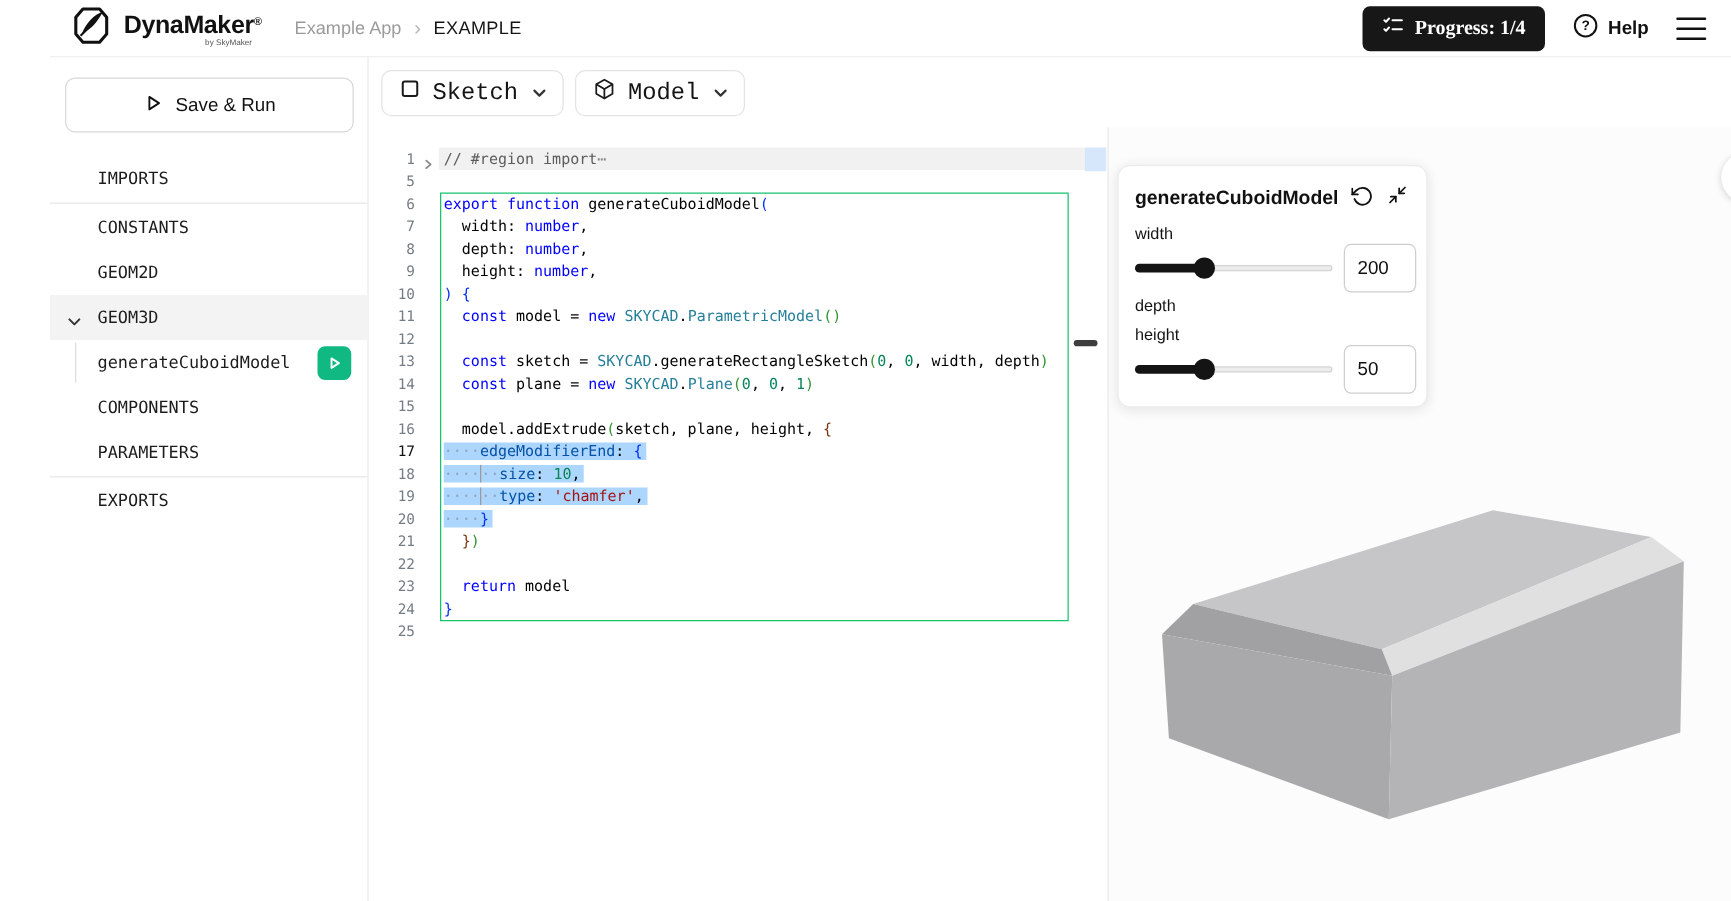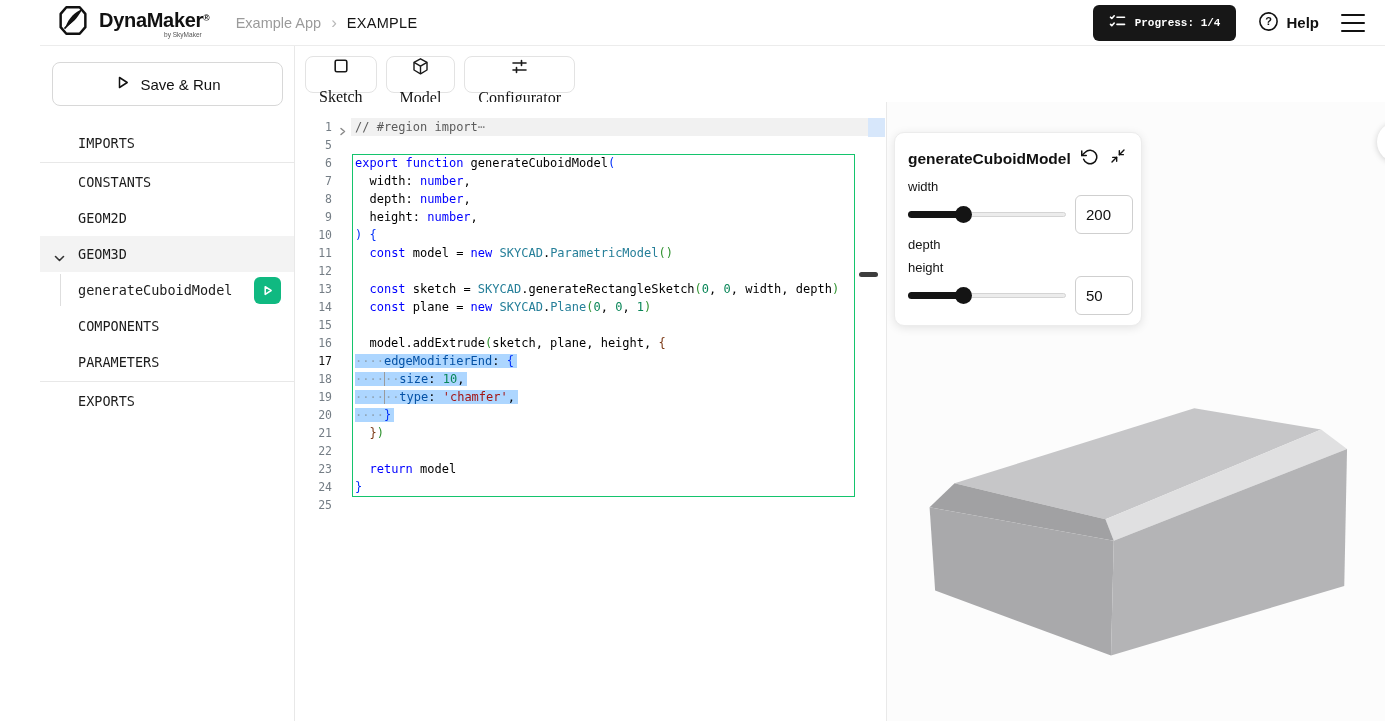--- a/index.html
+++ b/index.html
@@ -15,21 +15,21 @@
   .logo-title { font-size:20px; font-weight:800; letter-spacing:-0.3px; color:#111; }
   .logo-reg { font-size:9px; font-weight:700; vertical-align:super; }
   .logo-sub { position:absolute; right:8px; bottom:-6px; font-size:6.5px; color:#555; }
   .crumb { display:flex; align-items:center; gap:10px; margin-left:26px; font-size:14.5px; }
   .crumb-app { color:#9b9b9b; cursor:pointer; }
   .crumb-sep { color:#b9b9b9; font-size:17px; line-height:1; }
   .crumb-page { color:#141414; letter-spacing:0.3px; }
   .header-right { margin-left:auto; display:flex; align-items:center; gap:22px; }
   .progress-btn { display:flex; align-items:center; gap:9px; height:36px; padding:0 16px;
                   background:var(--progbg,#171717); color:#fff; border:none; border-radius:6px;
-                  font-size:11px; font-weight:700; font-family:Liberation Mono, monospace; cursor:pointer; }
+                  font-size:16px; font-weight:700; font-family:Liberation Serif, serif; cursor:pointer; }
   .help-btn { display:flex; align-items:center; gap:7px; background:none; border:none;
               font-size:15px; font-weight:700; font-family:inherit; color:#111; cursor:pointer; }
   .hamburger { width:24px; height:18px; display:flex; flex-direction:column; justify-content:space-between;
                background:none; border:none; cursor:pointer; margin-right:6px; }
   .hamburger span { display:block; height:2px; background:#111; border-radius:1px; }
 
   
   .body-row { flex:1; display:flex; min-height:0; }
   aside { width:255px; flex:none; border-right:1px solid #e8e8e8; background:#fff; padding-top:16px; }
   .run-btn { display:flex; align-items:center; justify-content:center; gap:9px; width:231px; height:44px;
@@ -44,21 +44,21 @@
                       width:1px; background:#dedede; }
   .sb-runbtn { position:absolute; right:13px; width:27px; height:27px; border-radius:6px;
                background:var(--accent,#10b981); border:none; display:flex; align-items:center;
                justify-content:center; cursor:pointer; }
   .sb-divider { height:1px; background:#e8e8e8; margin:1px 0; }
 
   .main { flex:1; display:flex; flex-direction:column; min-width:0; }
   .toolbar { height:56px; flex:none; display:flex; align-items:center; gap:9px; padding-left:10px; background:#fff; }
   .tb-btn { height:37px; display:flex; align-items:center; gap:9px; padding:0 13px;
             background:#fff; border:1px solid #e3e3e3; border-radius:8px;
-            font-size:16px; font-weight:500; font-family:Liberation Serif, serif; color:#141414; cursor:pointer;flex-direction:column; }
+            font-size:19px; font-weight:500; font-family:Liberation Mono, monospace; color:#141414; cursor:pointer; }
   .tb-btn .chev { margin-left:3px; display:flex; }
 
   .content-row { flex:1; display:flex; min-height:0; }
 
   
   .editor { position:relative; width:591px; flex:none; background:#fff; cursor:text; }
   .lines { position:absolute; inset:0; padding-top:16px; z-index:1; }
   .code-row { position:relative; height:18px; line-height:18px;
               font-family:"DejaVu Sans Mono", monospace; font-size:12px; white-space:pre; }
   .row-bg { position:absolute; left:56px; top:0; width:517px; height:18px; background:#f1f1f1; }
@@ -225,32 +225,20 @@
               </svg>
             </span>
           </button>
           <button class="tb-btn">
             <span><svg width="19" height="19" viewBox="0 0 19 19" fill="none" stroke="#1a1a1a" stroke-width="1.4" stroke-linejoin="round">
                 <path d="M9.5 1.8 L16 5.4 V13 L9.5 16.8 L3 13 V5.4 Z"></path>
                 <path d="M3 5.4 L9.5 9.2 L16 5.4"></path>
                 <path d="M9.5 9.2 V16.8"></path>
               </svg></span>
             <span>Model</span>
-            <span class="chev">
-              <svg width="11" height="7" viewBox="0 0 11 7" fill="none" stroke="#333" stroke-width="1.7" stroke-linecap="round" stroke-linejoin="round">
-                <path d="M1.5 1.5 L5.5 5.5 L9.5 1.5"></path>
-              </svg>
-            </span>
-          </button>
-          <button class="tb-btn">
-            <span><svg width="19" height="19" viewBox="0 0 19 19" fill="none" stroke="#1a1a1a" stroke-width="1.6" stroke-linecap="round">
-                <path d="M3 6 H16 M3 13 H16"></path>
-                <path d="M11.5 3.6 V8.4 M6.5 10.6 V15.4"></path>
-              </svg></span>
-            <span>Configurator</span>
             <span class="chev">
               <svg width="11" height="7" viewBox="0 0 11 7" fill="none" stroke="#333" stroke-width="1.7" stroke-linecap="round" stroke-linejoin="round">
                 <path d="M1.5 1.5 L5.5 5.5 L9.5 1.5"></path>
               </svg>
             </span>
           </button>
         </div>
 
       <div class="content-row">
 

